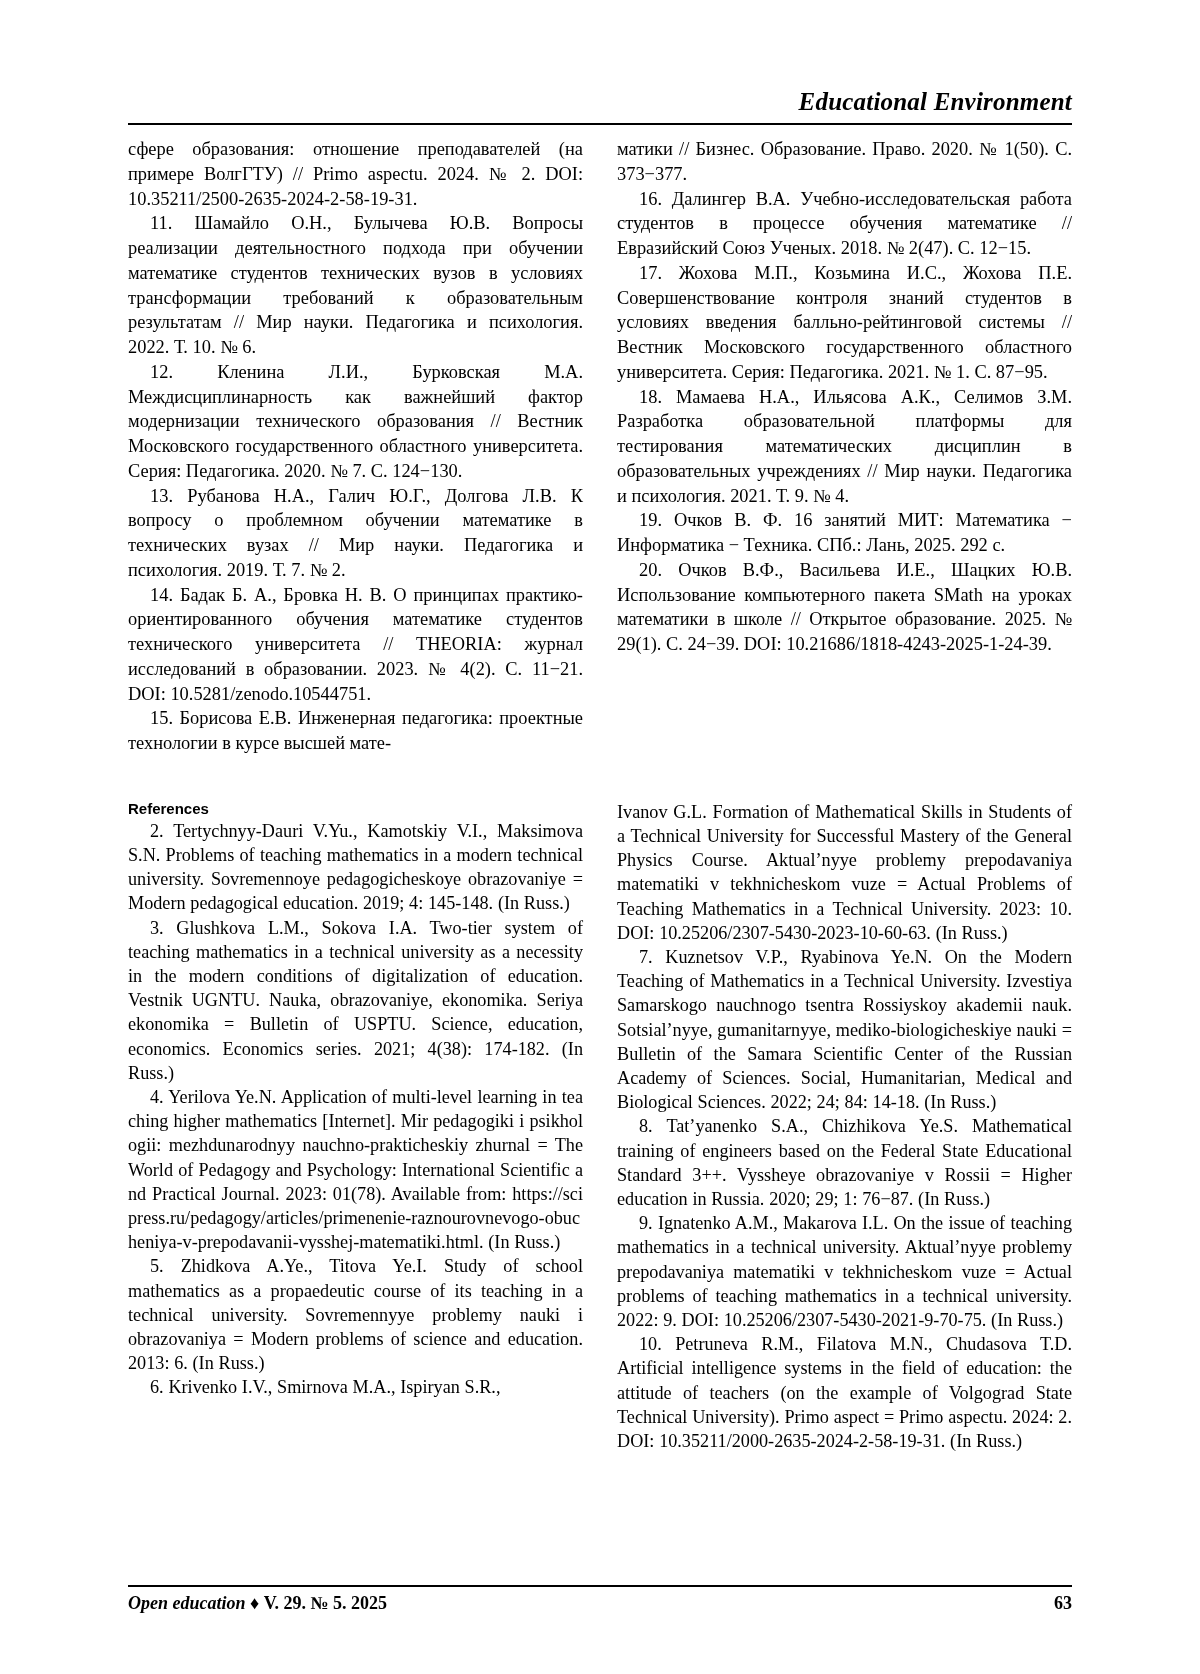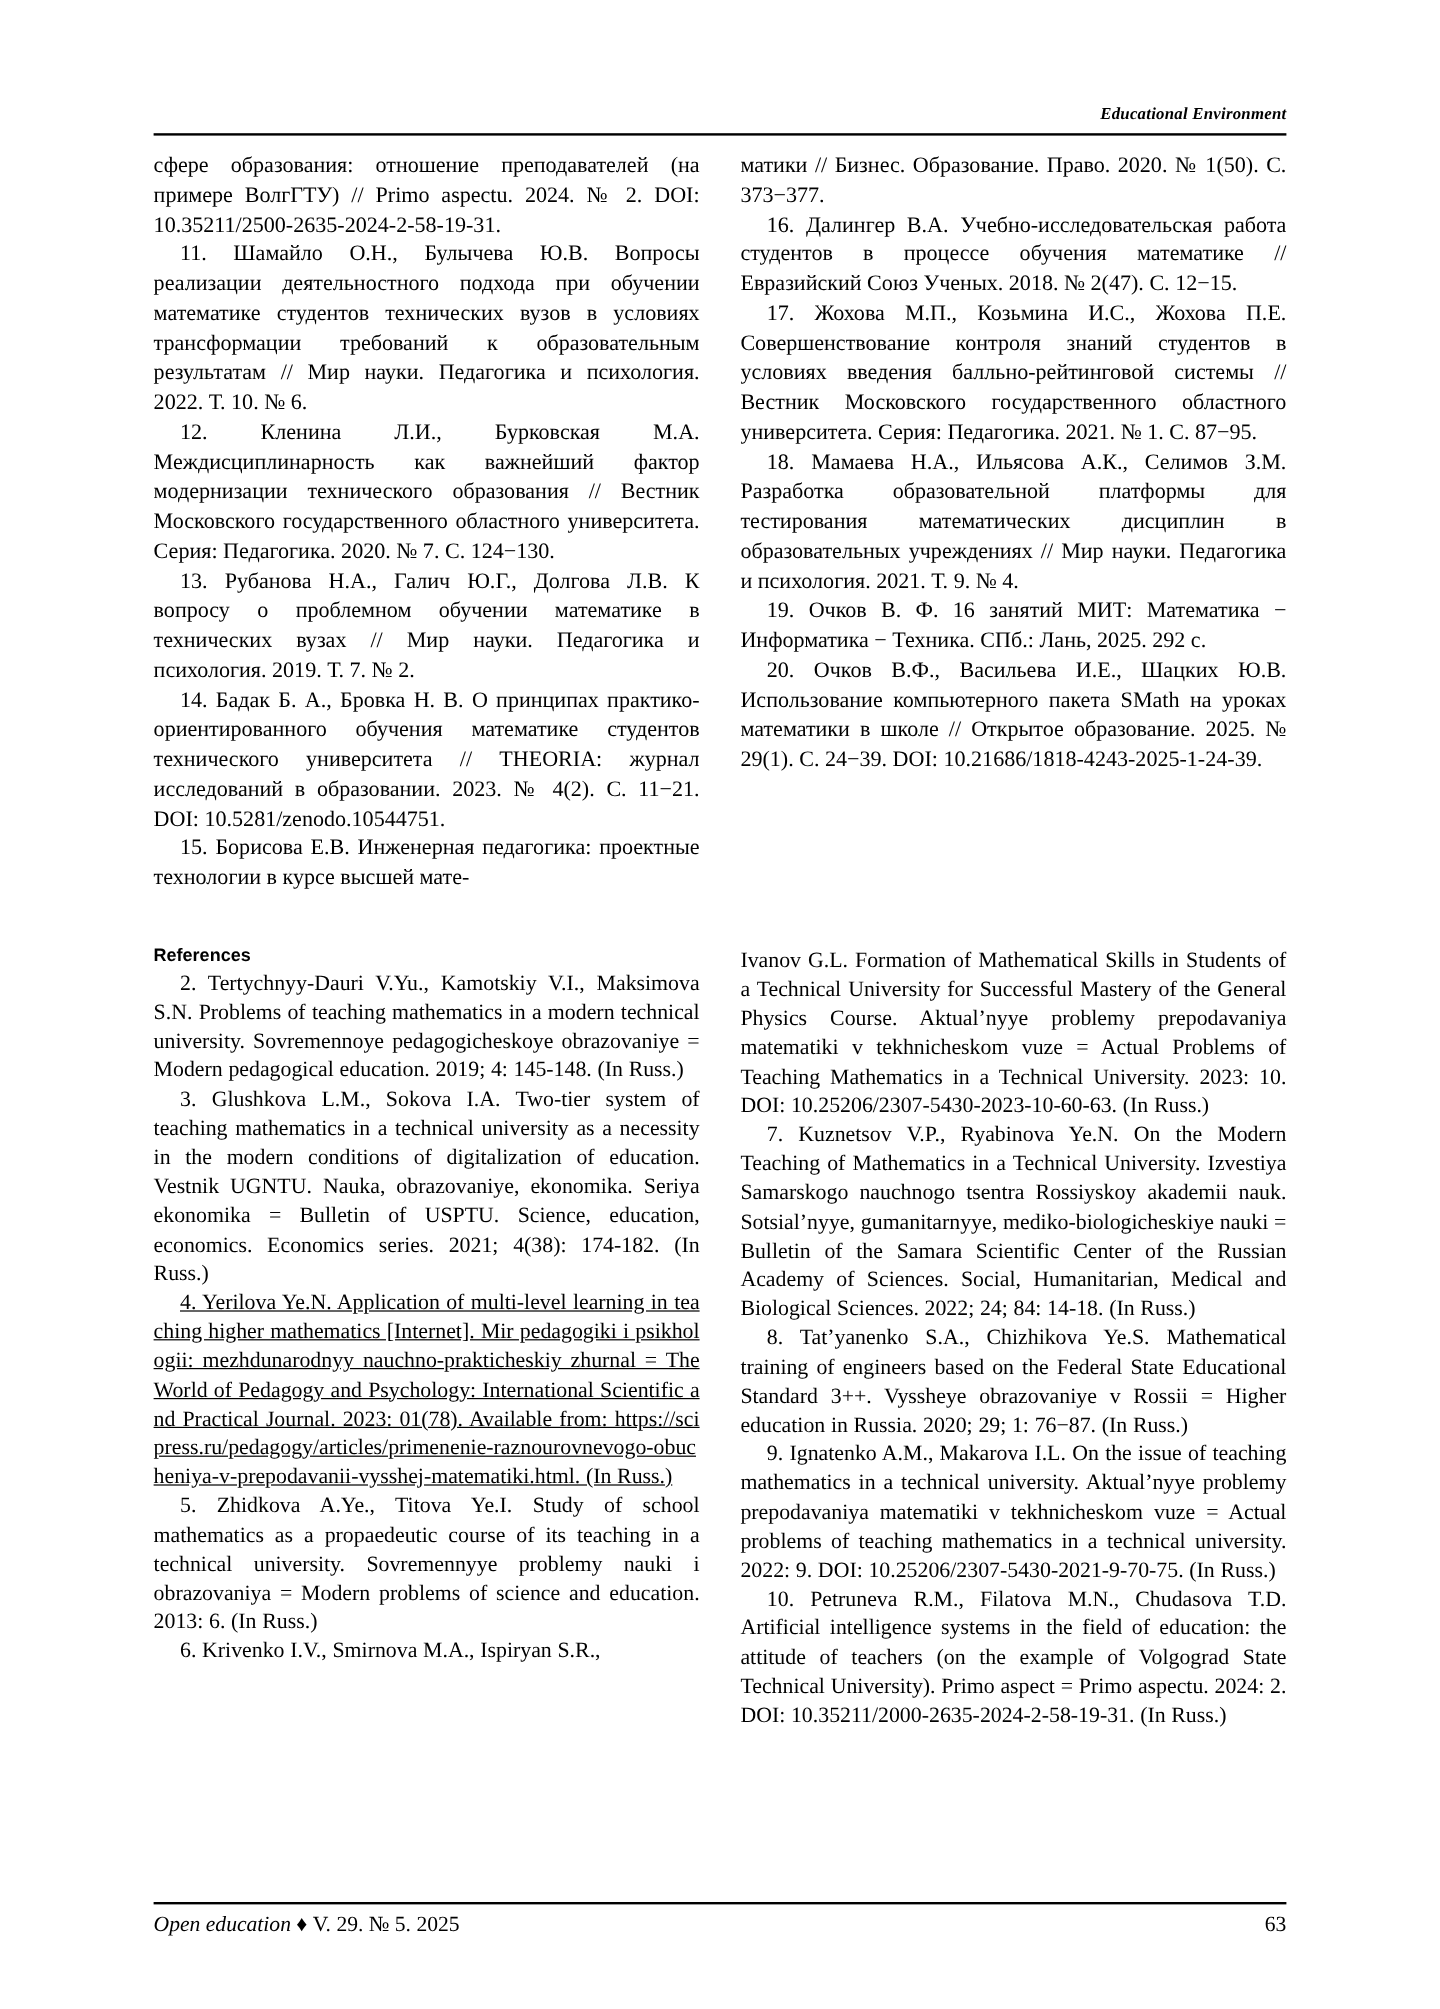--- a/index.html
+++ b/index.html
@@ -18,21 +18,21 @@
     width: 1200px;
     height: 1674px;
     box-sizing: border-box;
     padding: 88px 128px 60px 128px;
   }
   .header {
     text-align: right;
     font-family: "Liberation Serif", serif;
     font-style: italic;
     font-weight: bold;
-    font-size: 14px;
+    font-size: 25px;
     letter-spacing: 0.2px;
     padding-bottom: 7px;
   }
   .rule-top {
     border-bottom: 2px solid #000;
     margin-bottom: 12px;
   }
   .columns {
     display: flex;
     gap: 34px;
@@ -77,38 +77,37 @@
   }
   .rule-bottom {
     border-top: 2px solid #000;
     margin-bottom: 6px;
   }
   .footer-row {
     display: flex;
     justify-content: space-between;
     align-items: baseline;
     font-size: 18px;
-    font-weight: normal;
+    font-weight: bold;
   }
   .footer-left {
     font-style: italic;
   }
   .footer-left .diamond {
     font-style: normal;
   }
   .footer-left .vol {
     font-style: normal;
   }
   .footer-right {
     font-style: normal;
     margin-left: 48px;
   }
   .urlbreak {
     word-break: break-all;
-    text-decoration: underline;
   }
 </style>
 </head>
 <body>
 
 <div class="page">
 
   <div class="header">Educational Environment</div>
   <div class="rule-top"></div>
 

